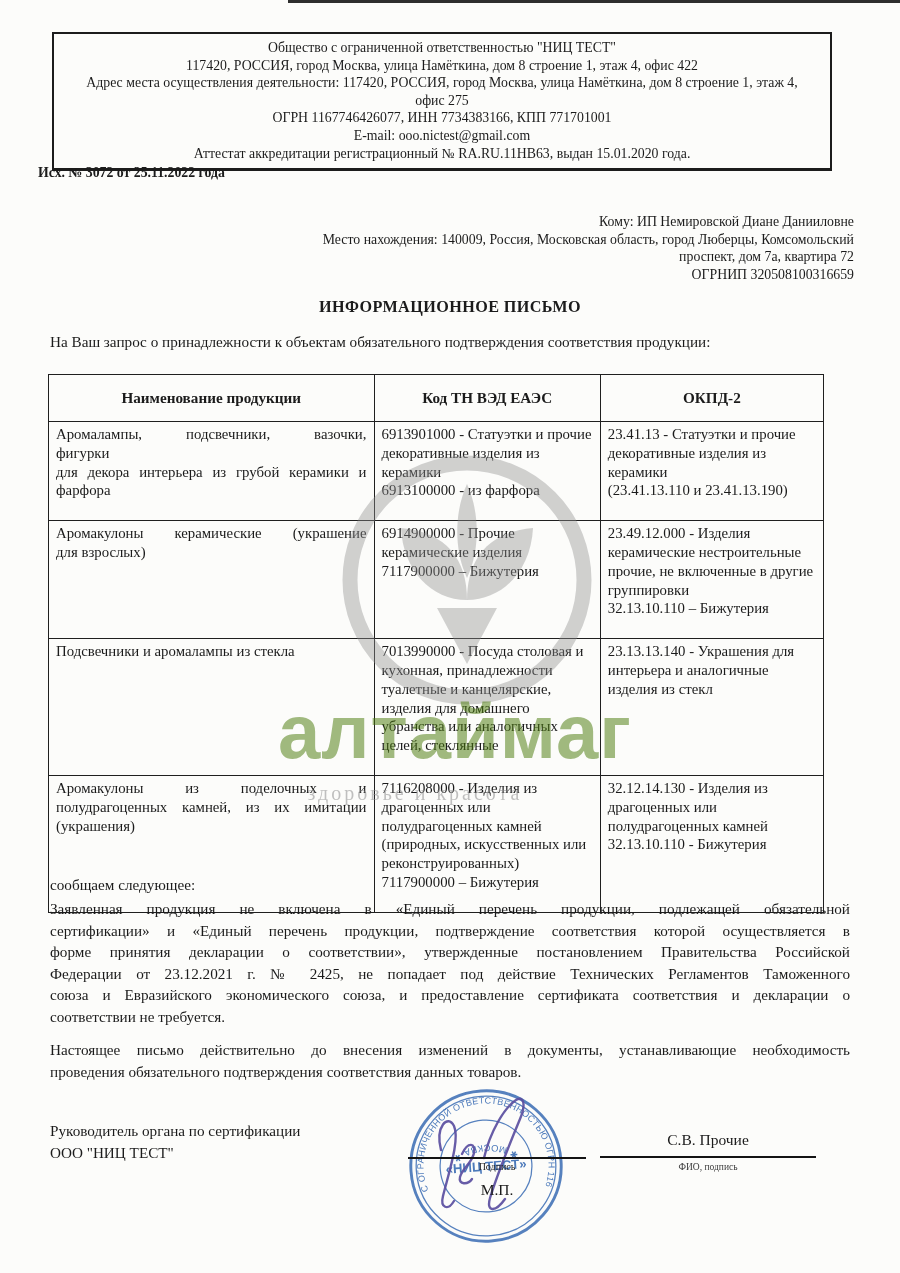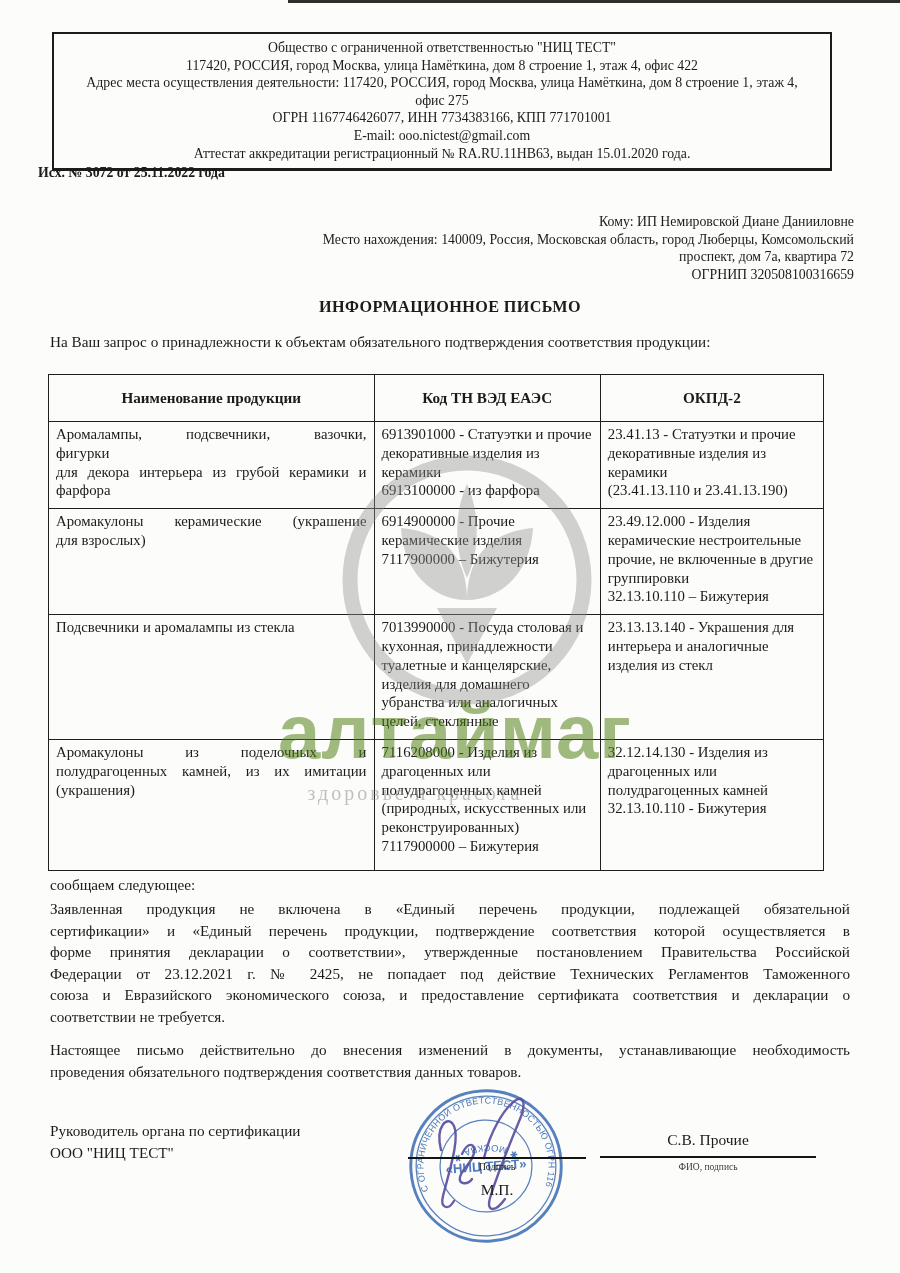--- a/index.html
+++ b/index.html
@@ -20,21 +20,21 @@
 
   .recip{right:46px;top:213px;width:575px;font-size:13.8px;line-height:17.5px;text-align:right;}
 
   .title{left:0;top:298px;width:900px;text-align:center;font-size:16.2px;font-weight:bold;letter-spacing:.4px;}
 
   .intro{left:50px;top:333px;width:800px;font-size:15.2px;}
 
   table.products{position:absolute;left:48px;top:374px;width:776px;border-collapse:collapse;
                  font-size:14.8px;}
   table.products td,table.products th{border:1.6px solid #1f1f1f;vertical-align:top;
-                 padding:3px 7px 8px 7px;line-height:18.8px;box-sizing:border-box;}
+                 padding:3px 7px 20px 7px;line-height:18.8px;box-sizing:border-box;}
   table.products th{font-size:15.2px;font-weight:bold;text-align:center;vertical-align:middle;
                  height:47px;padding:0 6px;}
   .c1{width:42%;} .c2{width:29.2%;} .c3{width:28.8%;}
   td.namecell div{width:100%;}
   .h-r1{height:81px;} .h-r2{height:97px;} .h-r3{height:112px;} .h-r4{height:131px;margin-top:48px;}
 
   .lead{left:50px;top:876px;font-size:15.2px;}
   .para{left:50px;top:898px;width:800px;font-size:15.2px;line-height:21.6px;}
   .para2{top:1039px;}
 

